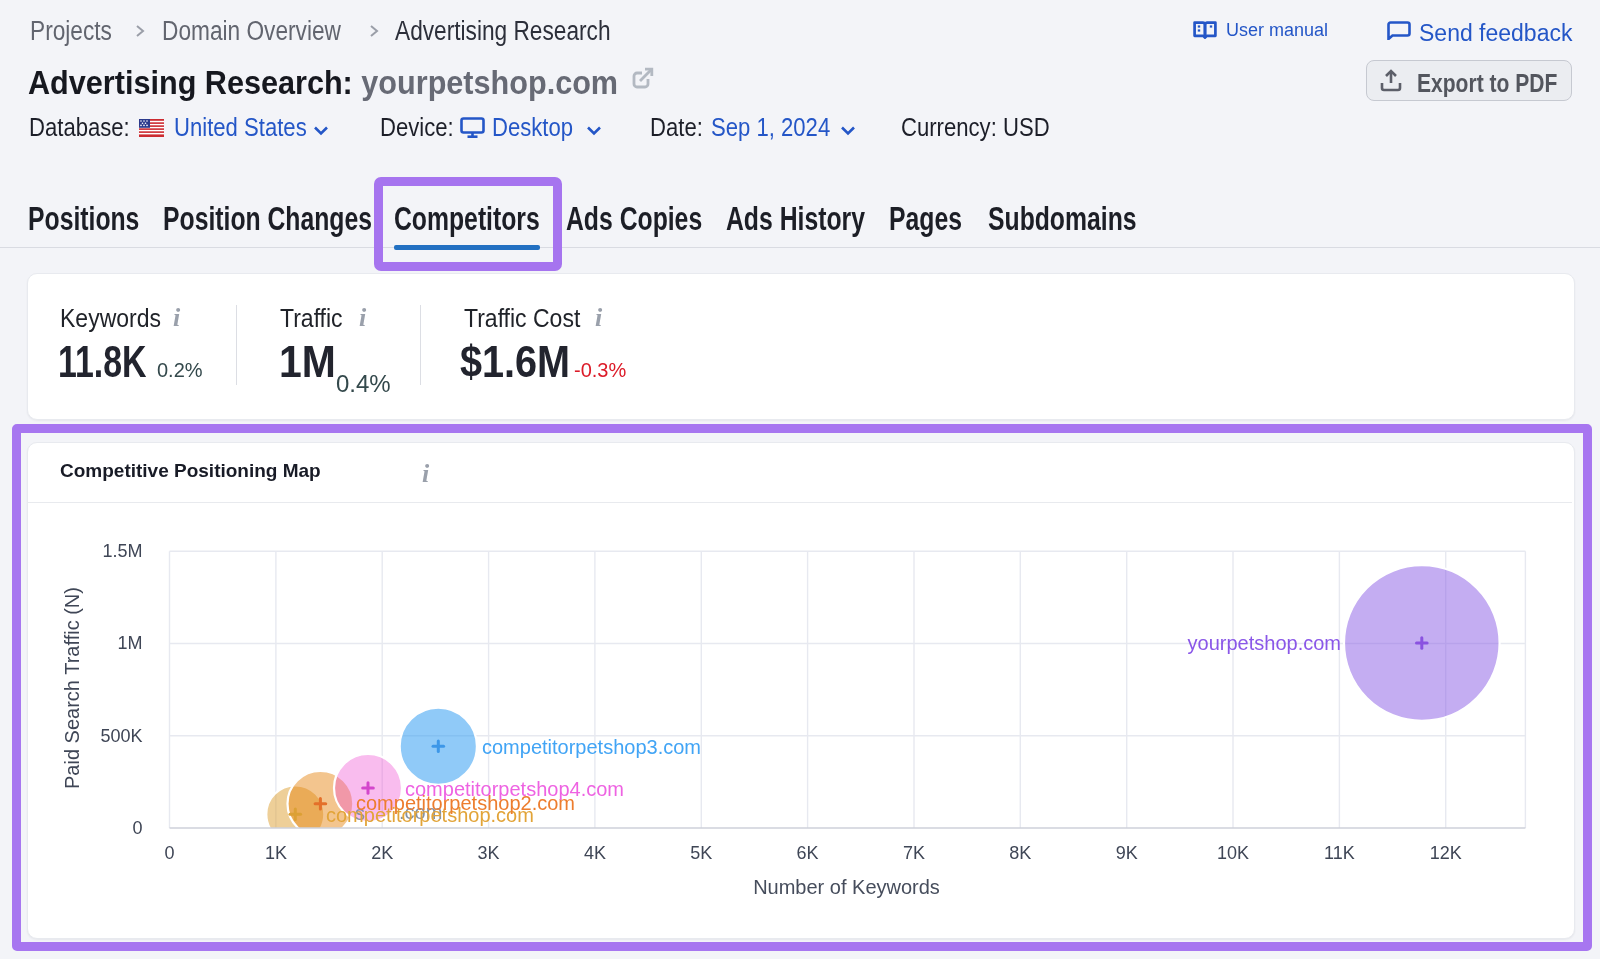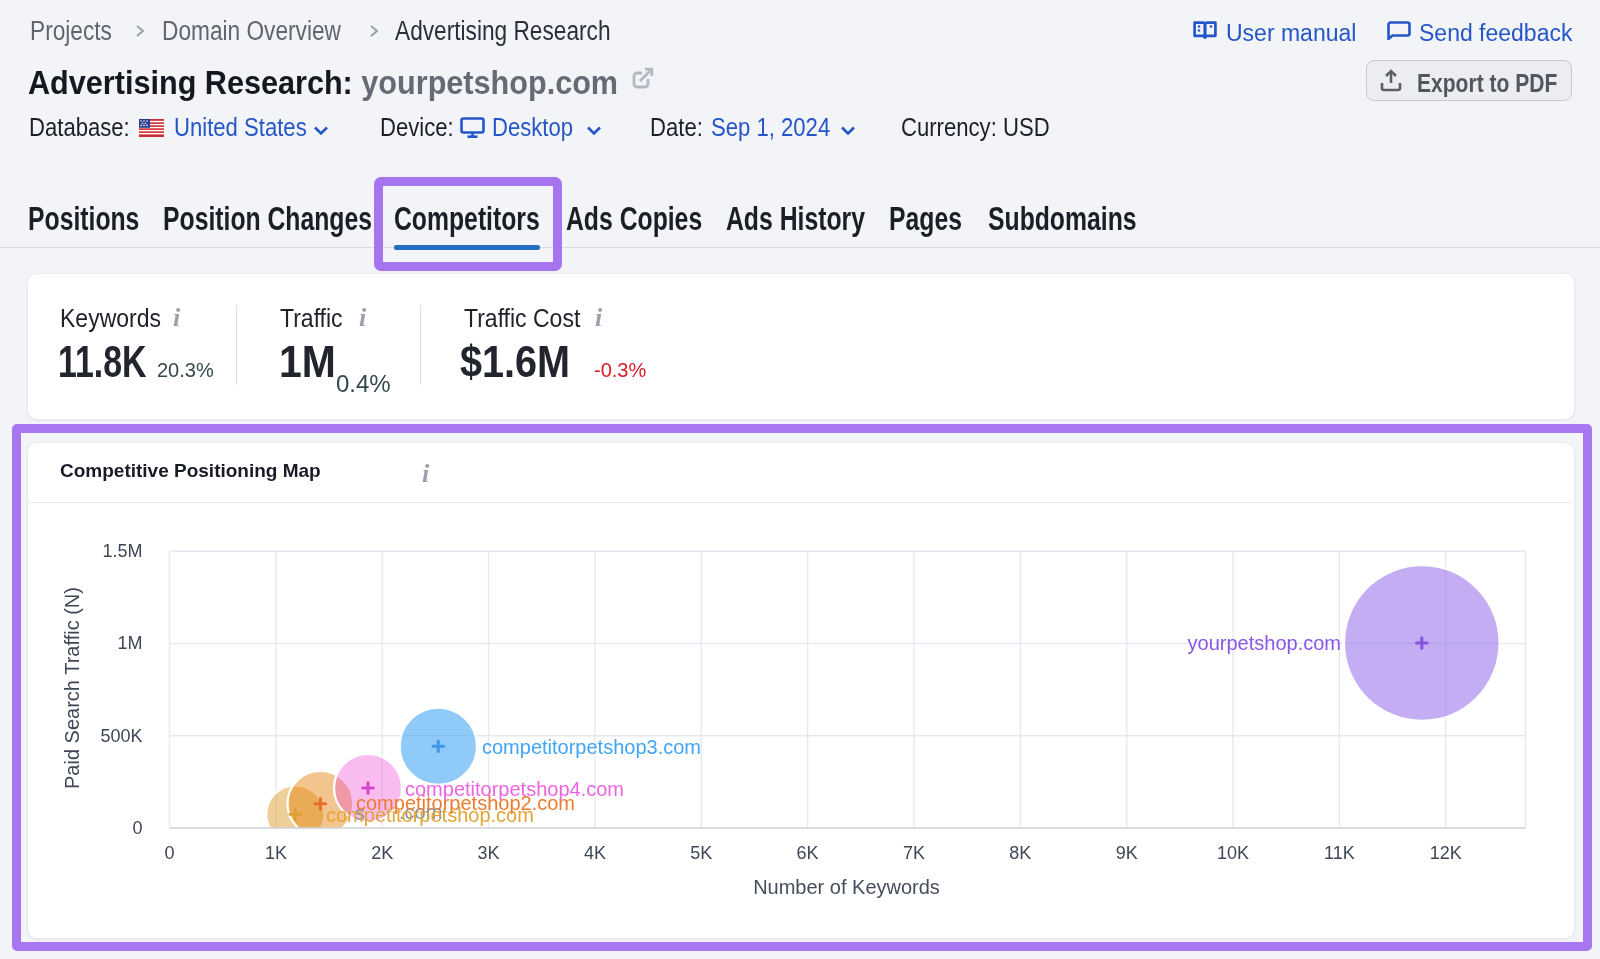--- a/index.html
+++ b/index.html
@@ -26,21 +26,21 @@
     </svg>
   <div class="abs" style="left:395px;top:16px;font-size:27px;color:#2c2f3a;transform:scaleX(0.84);transform-origin:0 0;">Advertising Research</div>
 
   <svg class="abs" style="left:1192px;top:20px;" width="26" height="23" viewBox="0 0 26 23">
     <path d="M2.6 2.6 h8.2 a2.2 2.2 0 0 1 2.2 2.2 v12.6 l-2 -1.6 h-8.4 z" fill="none" stroke="#2456c7" stroke-width="2.7" stroke-linejoin="round"></path>
     <path d="M23.4 2.6 h-8.2 a2.2 2.2 0 0 0 -2.2 2.2 v12.6 l2 -1.6 h8.4 z" fill="none" stroke="#2456c7" stroke-width="2.7" stroke-linejoin="round"></path>
     <line x1="5.8" y1="6.5" x2="8.2" y2="6.5" stroke="#2456c7" stroke-width="2.2"></line>
     <line x1="5.8" y1="10.5" x2="8.2" y2="10.5" stroke="#2456c7" stroke-width="2.2"></line>
     <line x1="17.8" y1="6.5" x2="20.2" y2="6.5" stroke="#2456c7" stroke-width="2.2"></line>
   </svg>
-  <div class="abs blue" style="left:1226px;top:20px;font-size:23px;">User manual</div>
+  <div class="abs blue" style="left:1226px;top:20px;font-size:18px;">User manual</div>
   <svg class="abs" style="left:1386px;top:21px;" width="26" height="19" viewBox="0 0 26 19">
     <path d="M2.5 3.5 a2 2 0 0 1 2-2 h17 a2 2 0 0 1 2 2 v9 a2 2 0 0 1 -2 2 h-15 l-4 3.5 z" fill="none" stroke="#2456c7" stroke-width="2.6"></path>
   </svg>
   <div class="abs blue" style="left:1419px;top:20px;font-size:23px;">Send feedback</div>
 
   <div class="abs" style="left:28px;top:63px;font-size:34px;font-weight:bold;color:#16181f;transform:scaleX(0.9);transform-origin:0 0;">Advertising Research: <span style="color:#676a75;">yourpetshop.com</span></div>
   <svg class="abs" style="left:629px;top:66px;" width="26" height="26" viewBox="0 0 26 26">
     <path d="M13 7 H8 a3 3 0 0 0 -3 3 v8 a3 3 0 0 0 3 3 h8 a3 3 0 0 0 3-3 v-5" fill="none" stroke="#b3b9c2" stroke-width="2.8"></path>
     <path d="M16 3.2 h6.8 v6.8" fill="none" stroke="#b3b9c2" stroke-width="2.8"></path>
     <line x1="22.4" y1="3.6" x2="11" y2="15" stroke="#b3b9c2" stroke-width="2.8"></line>
@@ -112,31 +112,31 @@
   <div class="abs" style="left:0;top:247px;width:1600px;height:1px;background:#d9dbe2;"></div>
 
   <div class="abs" style="left:394px;top:244.5px;width:146px;height:5px;background:#2270c2;border-radius:2px;"></div>
 
   <div class="abs" style="left:374px;top:177px;width:188px;height:94px;border:9px solid #a674ef;border-radius:7px;box-sizing:border-box;"></div>
 
   <div class="card" style="left:27px;top:273px;width:1546px;height:145px;"></div>
   <div class="abs" style="left:60px;top:304px;font-size:25px;color:#202329;transform:scaleX(0.92);transform-origin:0 0;">Keywords</div>
   <div class="abs" style="left:173px;top:303px;font-size:26px;font-family:'Liberation Serif',serif;font-weight:bold;font-style:italic;color:#9aa0ab;">i</div>
   <div class="abs" style="left:58px;top:337px;font-size:44px;font-weight:bold;color:#22242e;transform:scaleX(0.77);transform-origin:0 0;">11.8K</div>
-  <div class="abs" style="left:157px;top:359px;font-size:20px;color:#34494c;">20.3%</div>
+  <div class="abs" style="left:157px;top:359px;font-size:20px;color:#34494c;">0.2%</div>
   <div class="abs" style="left:236px;top:305px;width:1px;height:80px;background:#dcdee4;"></div>
   <div class="abs" style="left:280px;top:304px;font-size:25px;color:#202329;transform:scaleX(0.92);transform-origin:0 0;">Traffic</div>
   <div class="abs" style="left:359px;top:303px;font-size:26px;font-family:'Liberation Serif',serif;font-weight:bold;font-style:italic;color:#9aa0ab;">i</div>
   <div class="abs" style="left:279px;top:337px;font-size:44px;font-weight:bold;color:#22242e;transform:scaleX(0.93);transform-origin:0 0;">1M</div>
   <div class="abs" style="left:336px;top:370px;font-size:24px;color:#34494c;">0.4%</div>
   <div class="abs" style="left:420px;top:305px;width:1px;height:80px;background:#dcdee4;"></div>
   <div class="abs" style="left:464px;top:304px;font-size:25px;color:#202329;transform:scaleX(0.92);transform-origin:0 0;">Traffic Cost</div>
   <div class="abs" style="left:595px;top:303px;font-size:26px;font-family:'Liberation Serif',serif;font-weight:bold;font-style:italic;color:#9aa0ab;">i</div>
   <div class="abs" style="left:460px;top:337px;font-size:44px;font-weight:bold;color:#22242e;transform:scaleX(0.9);transform-origin:0 0;">$1.6M</div>
-  <div class="abs" style="left:574px;top:359px;font-size:20px;color:#dc1b28;margin-left:20px;">-0.3%</div>
+  <div class="abs" style="left:574px;top:359px;font-size:20px;color:#dc1b28;">-0.3%</div>
 
   <div class="abs" style="left:12px;top:424px;width:1580px;height:527px;border:9px solid #a776f0;border-radius:5px;box-sizing:border-box;"></div>
 
   <div class="card" style="left:27px;top:442px;width:1546px;height:495px;"></div>
   <div class="abs" style="left:60px;top:460px;font-size:19px;font-weight:bold;color:#181b26;">Competitive Positioning Map</div>
   <div class="abs" style="left:422px;top:459px;font-size:26px;font-family:'Liberation Serif',serif;font-weight:bold;font-style:italic;color:#9aa0ab;">i</div>
   <div class="abs" style="left:28px;top:502px;width:1544px;height:1px;background:#e8eaee;"></div>
 
   <svg class="abs" style="left:0;top:0;" width="1600" height="959" viewBox="0 0 1600 959">
     <defs>

